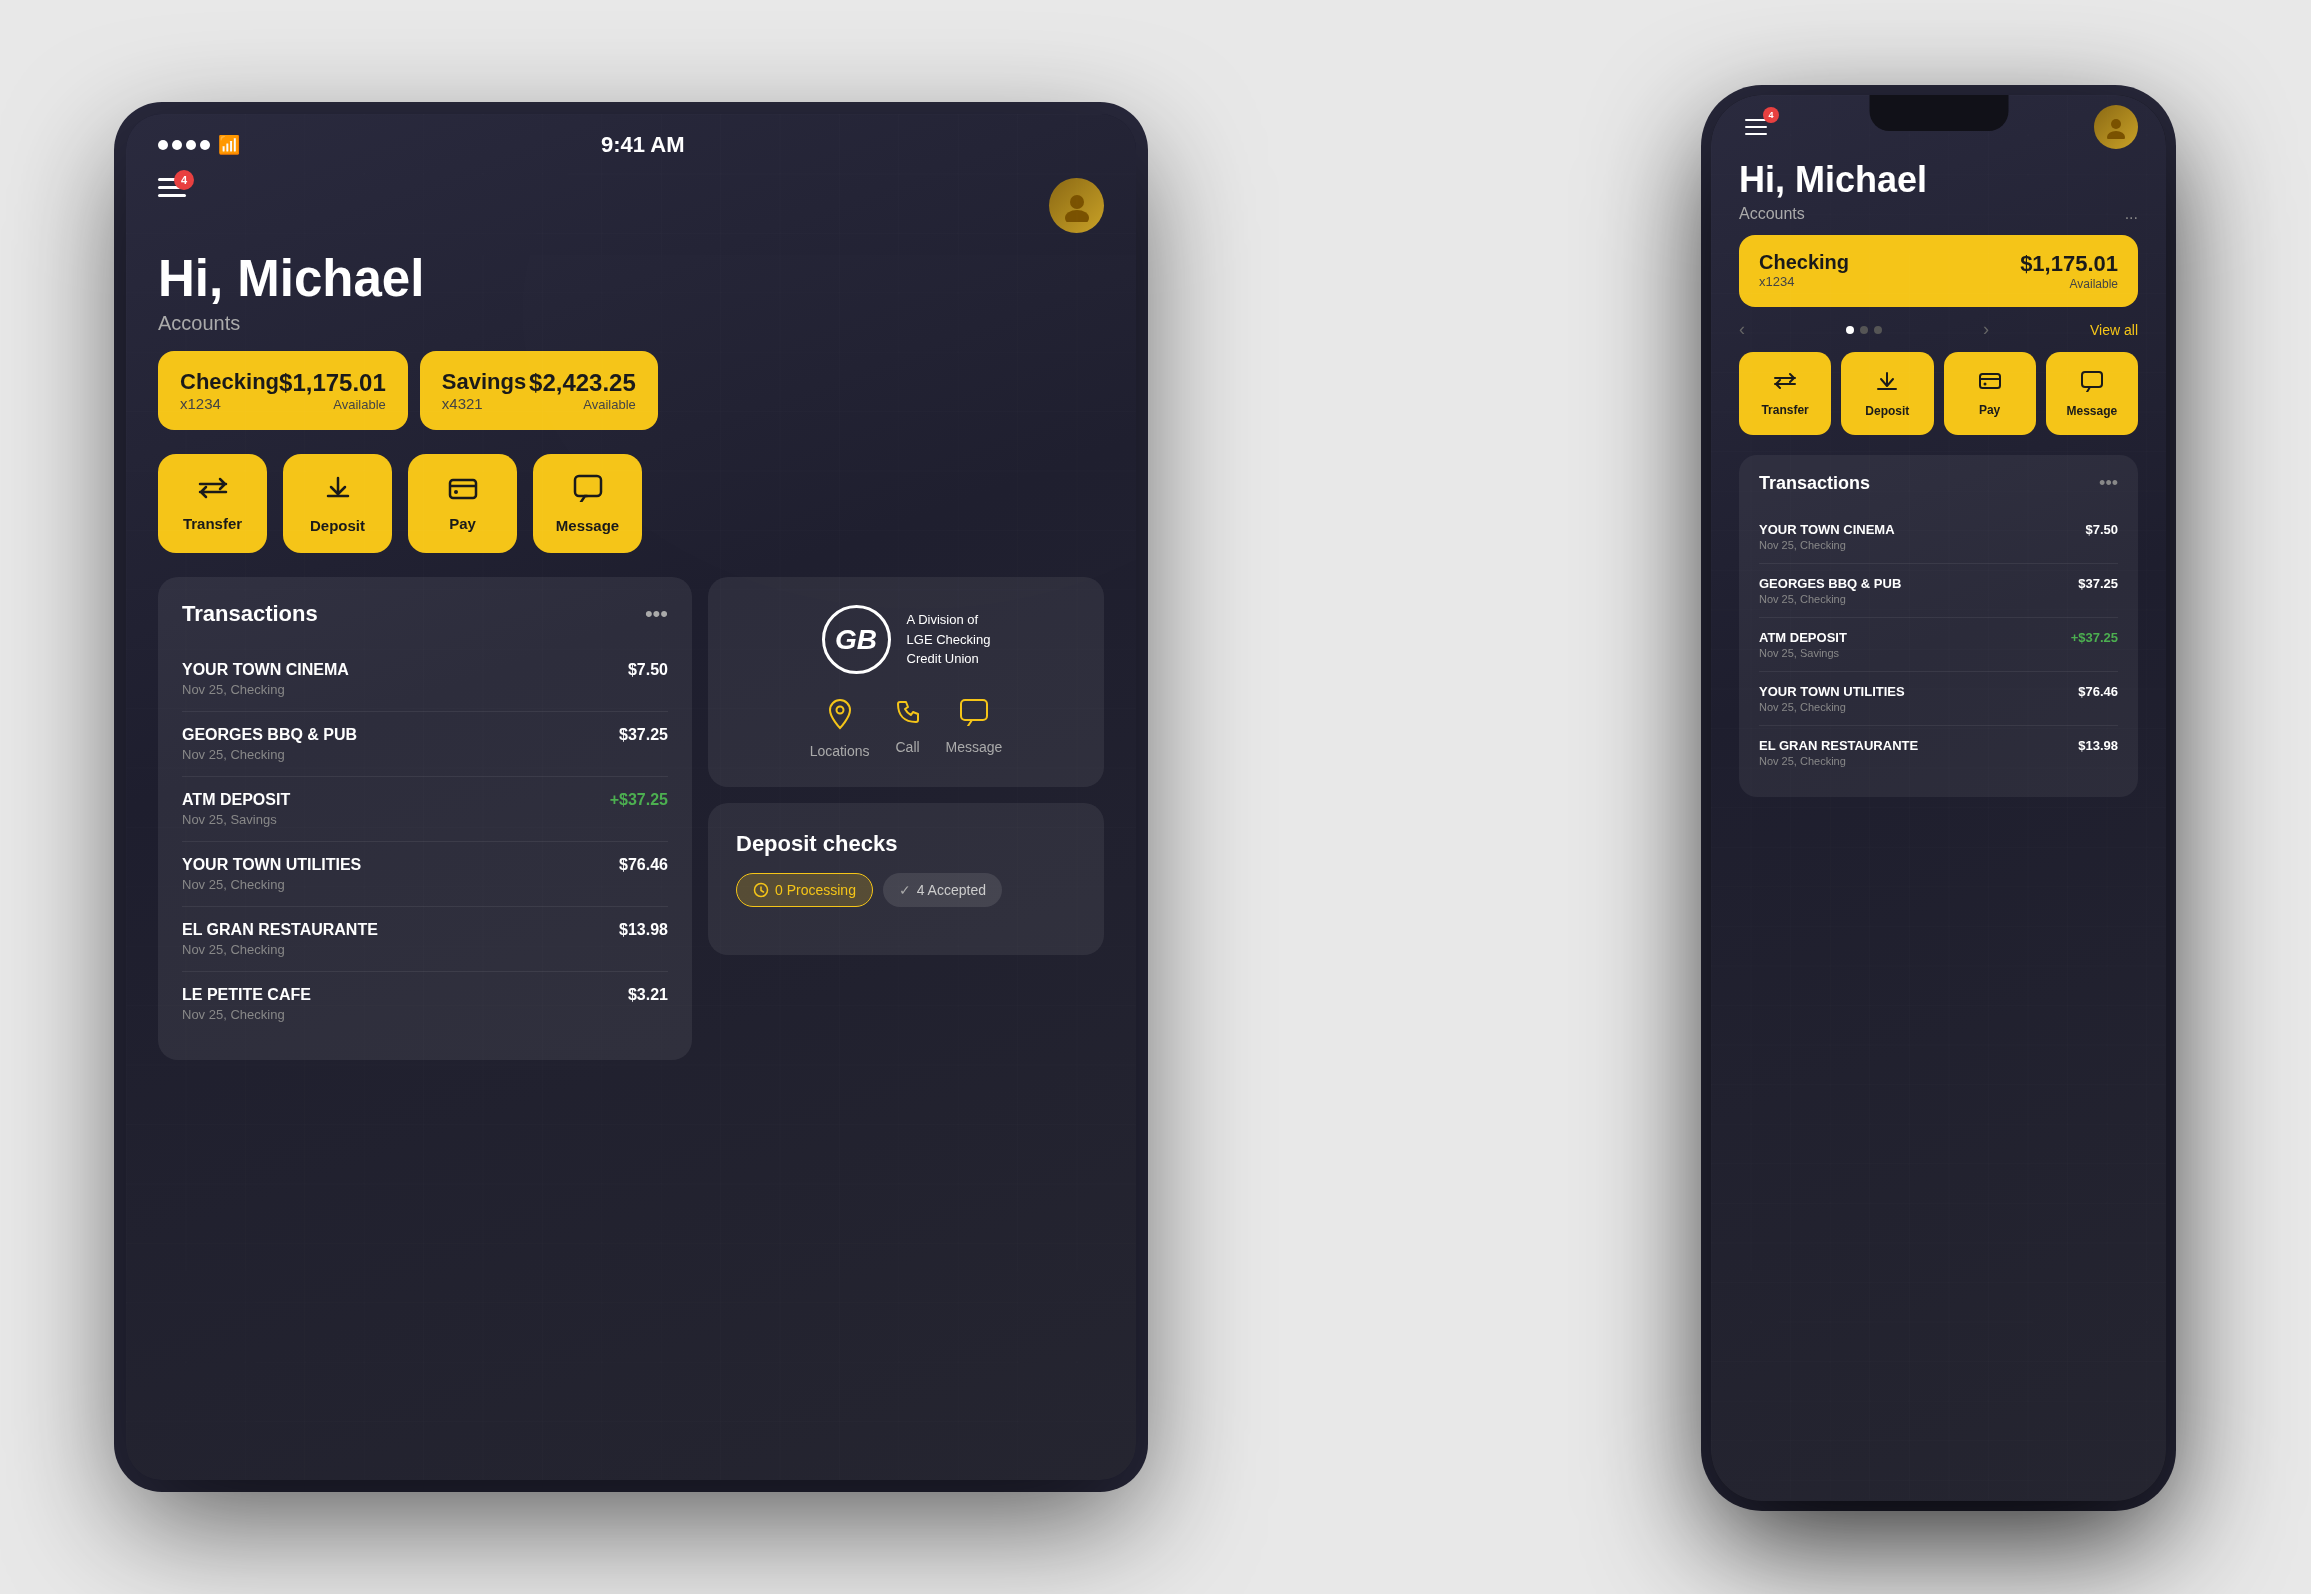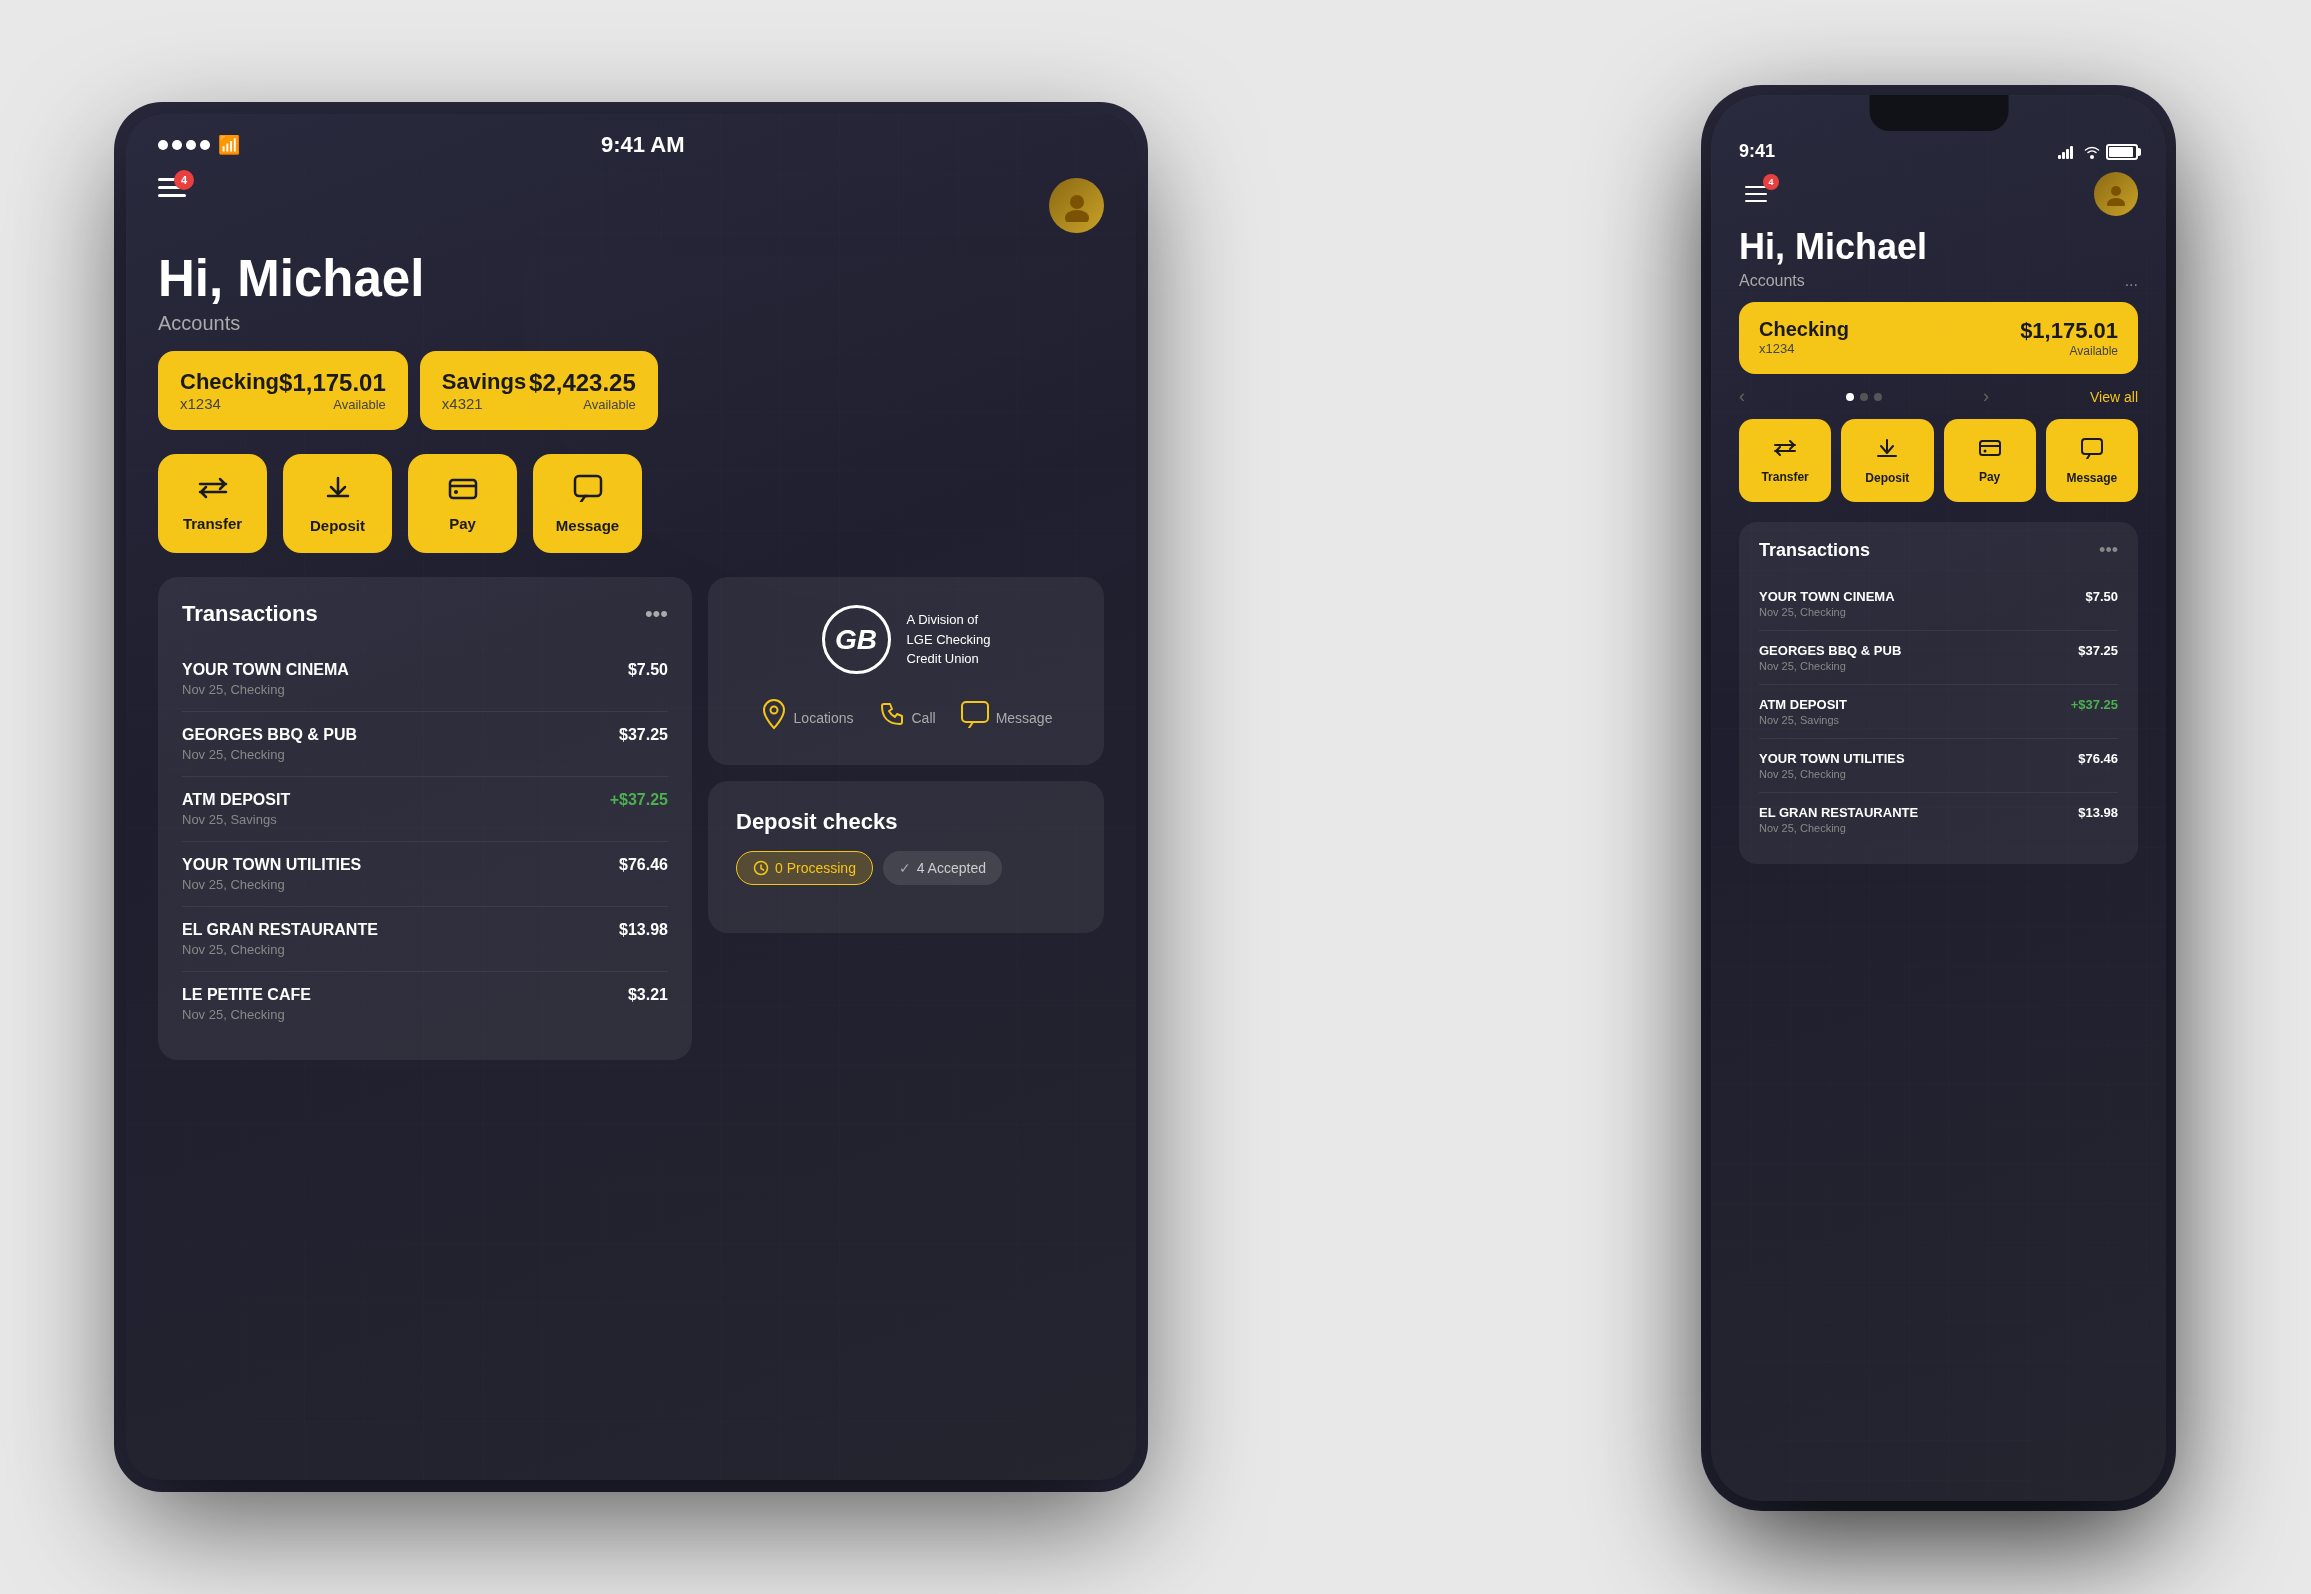--- a/index.html
+++ b/index.html
@@ -331,21 +331,21 @@
 
     .contact-buttons {
       display: flex;
       gap: 24px;
       justify-content: center;
       width: 100%;
     }
 
     .contact-btn {
       display: flex;
-      flex-direction: row;
+      flex-direction: column;
       align-items: center;
       gap: 6px;
       cursor: pointer;
     }
 
     .contact-btn-icon {
       font-size: 28px;
       color: #f5c518;
     }
 
@@ -950,40 +950,20 @@
 
       <svg style="position:absolute;top:0;left:0;right:0;bottom:0;opacity:0.12;pointer-events:none;" viewBox="0 0 460 1420" preserveAspectRatio="none">
         <defs>
           <pattern id="phonegrid" width="40" height="40" patternUnits="userSpaceOnUse">
             <path d="M 40 0 L 0 0 0 40" fill="none" stroke="rgba(255,255,255,0.4)" stroke-width="0.5"></path>
           </pattern>
         </defs>
         <rect width="460" height="1420" fill="url(#phonegrid)"></rect>
       </svg>
 
-      <div class="phone-status-bar" style="padding-top:46px;">
-        <div class="phone-time">9:41</div>
-        <div class="phone-status-icons">
-          <svg width="20" height="14" viewBox="0 0 20 14" fill="white">
-            <rect x="0" y="10" width="3" height="4" rx="1"></rect>
-            <rect x="4" y="7" width="3" height="7" rx="1"></rect>
-            <rect x="8" y="4" width="3" height="10" rx="1"></rect>
-            <rect x="12" y="1" width="3" height="13" rx="1"></rect>
-          </svg>
-          <svg width="16" height="14" viewBox="0 0 16 14" fill="white">
-            <path d="M8 10a2 2 0 100 4 2 2 0 000-4z"></path>
-            <path d="M4 7.5A6 6 0 0112 7.5" stroke="white" stroke-width="1.5" fill="none" stroke-linecap="round"></path>
-            <path d="M1.5 5A9.5 9.5 0 0114.5 5" stroke="white" stroke-width="1.5" fill="none" stroke-linecap="round"></path>
-          </svg>
-          <div class="battery-icon">
-            <div class="battery-fill"></div>
-            <div class="battery-tip"></div>
-          </div>
-        </div>
-      </div>
 
       <div class="phone-header">
         <div class="menu-btn" style="padding:6px;">
           <div class="menu-lines">
             <div class="menu-line" style="width:22px;height:2px;"></div>
             <div class="menu-line" style="width:22px;height:2px;"></div>
             <div class="menu-line" style="width:22px;height:2px;"></div>
           </div>
           <div class="notification-badge" style="width:16px;height:16px;font-size:9px;top:-6px;right:-6px;">4</div>
         </div>

